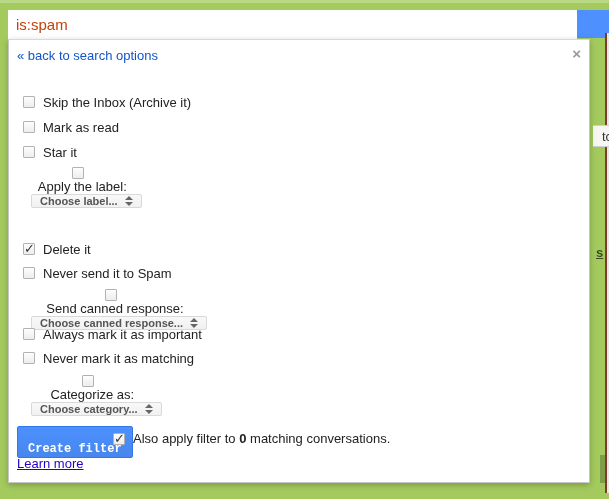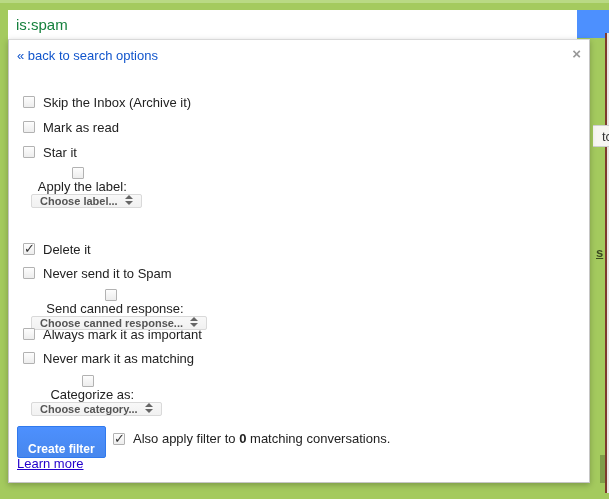--- a/index.html
+++ b/index.html
@@ -8,21 +8,21 @@
     background:#a4ca5e;
     font-family:"Liberation Sans","DejaVu Sans",sans-serif;
     -webkit-font-smoothing:antialiased;
   }
   .top-lighter{position:absolute;left:0;top:0;width:609px;height:3px;background:#b9d984;}
 
   
   .search-input{
     position:absolute;left:8px;top:10px;width:569px;height:29px;
     border:0;outline:0;background:#fff;box-sizing:border-box;
-    padding:0 8px;font-size:15px;color:#15803d;
+    padding:0 8px;font-size:15px;color:#c2410c;
     font-family:"Liberation Sans","DejaVu Sans",sans-serif;
   }
   .search-btn{
     position:absolute;left:577px;top:10px;width:32px;height:28px;
     background:#4d90fe;border:0;cursor:pointer;
   }
 
   
   .edge-strip{position:absolute;left:605px;top:33px;width:2px;height:460px;background:#7d3b2d;}
   .edge-pale{position:absolute;left:607px;top:33px;width:2px;height:460px;background:#e9e7e4;}
@@ -62,38 +62,38 @@
     border:1px solid #b2b2b2;border-radius:1px;
     background:linear-gradient(#fdfdfd,#ededed);
     margin-right:8px;position:relative;cursor:pointer;
   }
   .cb.checked::after{
     content:"\2713";position:absolute;left:0px;top:-3px;
     font-size:13px;font-weight:bold;color:#333;
   }
   .lbl{font-size:13px;color:#222;white-space:nowrap;}
   .dd{
-    display:inline-flex;align-items:flex-start;margin-left:8px;height:25px;
+    display:inline-flex;align-items:center;margin-left:8px;height:25px;
     padding:0 8px;box-sizing:border-box;cursor:pointer;
     background:linear-gradient(#f8f8f8,#f1f1f1);
     border:1px solid #d9d9d9;border-radius:2px;
     font-size:11px;font-weight:bold;color:#555;white-space:nowrap;
   }
   .arrows{display:inline-flex;flex-direction:column;margin-left:7px;row-gap:2px;}
   .arrows i{display:block;width:0;height:0;border-left:4px solid transparent;border-right:4px solid transparent;}
   .arrows .up{border-bottom:4px solid #666;}
   .arrows .down{border-top:4px solid #666;}
   .fwd-link{font-size:13px;color:#1155cc;text-decoration:none;margin-left:34px;cursor:pointer;}
 
   
   .create-btn{
     position:absolute;left:8px;top:386px;height:26px;min-width:84px;
     background:linear-gradient(#4d90fe,#4787ed);border:1px solid #3079ed;border-radius:2px;
     color:#fff;font-size:12px;font-weight:bold;cursor:pointer;
-    font-family:Liberation Sans, sans-serif;padding:15px 10px;
+    font-family:Liberation Mono, monospace;padding:15px 10px;
   }
   .apply-row{position:absolute;left:104px;top:391px;display:flex;align-items:center;}
   .apply-row .txt{font-size:13px;color:#222;}
   .apply-row b{font-weight:bold;}
   .learn-more{
     position:absolute;left:8px;top:416px;font-size:13px;
     color:#2200cc;text-decoration:underline;cursor:pointer;
   }
 </style>
 </head>

